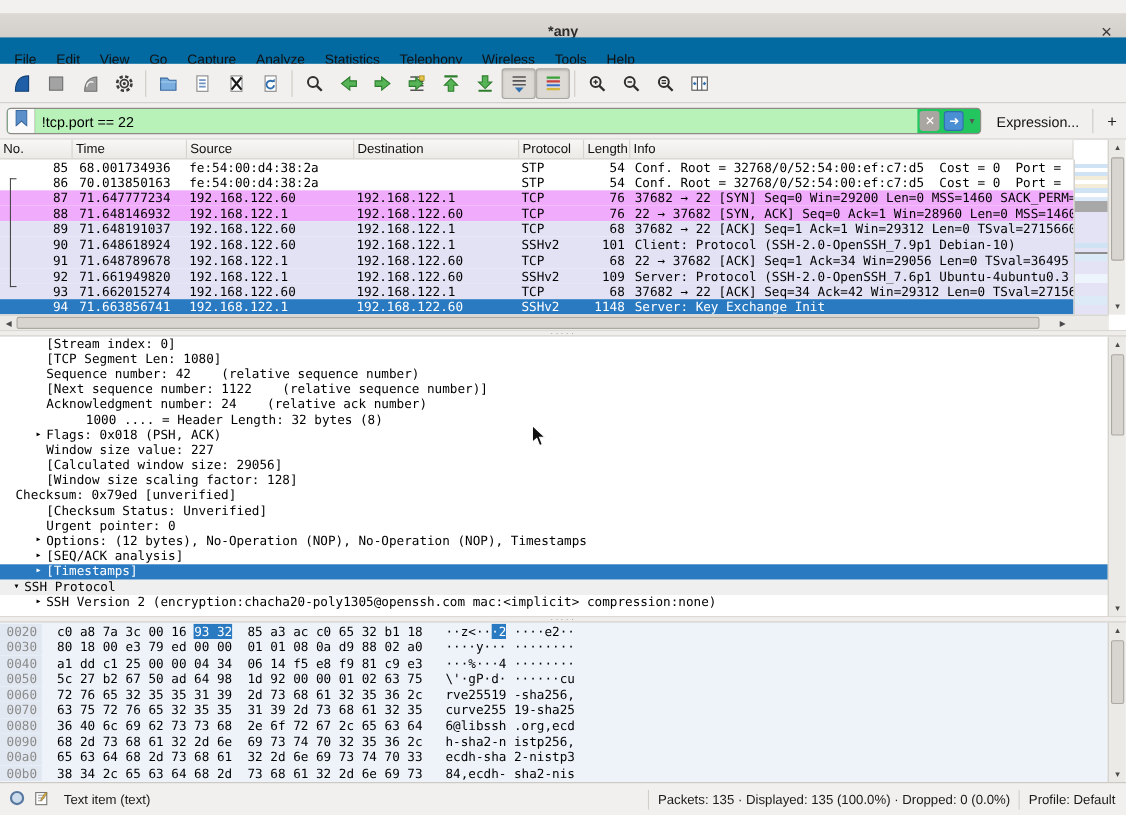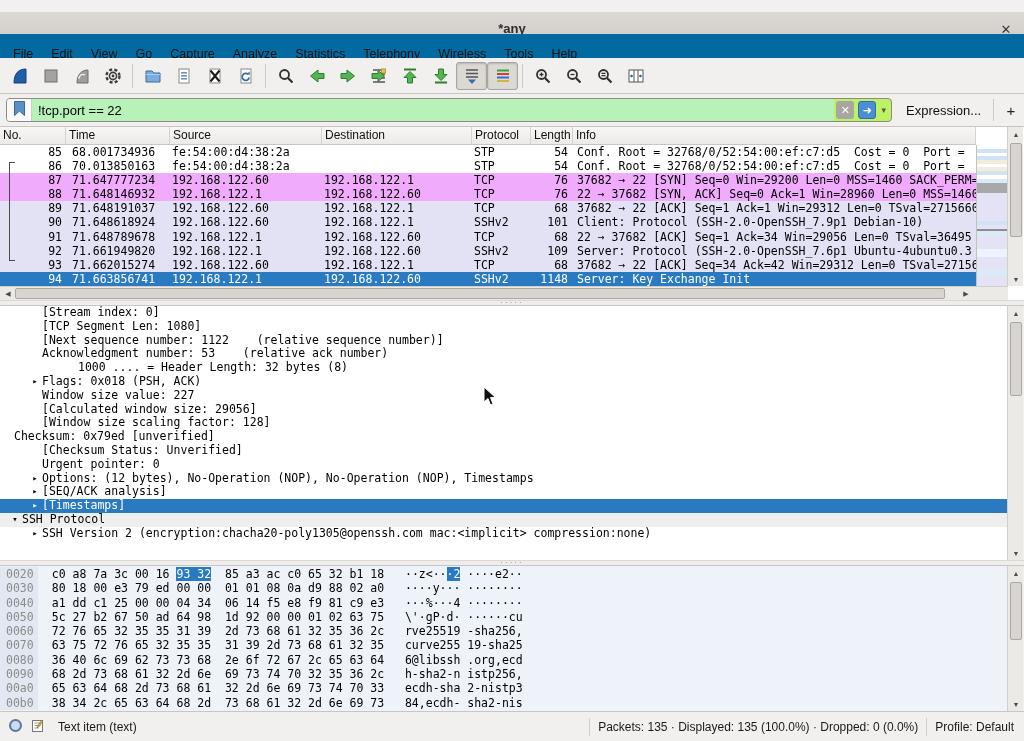--- a/index.html
+++ b/index.html
@@ -19,21 +19,21 @@
 
   
   #toolbar{left:0;top:58px;width:1024px;height:36px;background:#f2f0ee;border-bottom:1px solid #c9c5c0;display:flex;align-items:center;padding-left:4px}
   .tbtn{width:31px;height:28px;display:flex;align-items:center;justify-content:center;border-radius:3px;flex:none}
   .tbtn.pressed{background:#dcd9d5;border:1px solid #a8a49f;box-shadow:inset 0 1px 2px rgba(0,0,0,.18)}
   .tsep{width:1px;height:24px;background:#cdc9c4;margin:0 4px;flex:none}
   .tbtn svg{display:block}
 
   
   #filterbar{left:0;top:94px;width:1024px;height:33px;background:#f2f0ee;border-bottom:1px solid #c9c5c0;display:flex;align-items:center;padding:0 6px}
-  #filterbox{height:24px;width:886px;border:1px solid #8e8a85;border-radius:4px;background:#bef264;display:flex;align-items:center;overflow:hidden;flex:none}
+  #filterbox{height:24px;width:886px;border:1px solid #8e8a85;border-radius:4px;background:#22c55e;display:flex;align-items:center;overflow:hidden;flex:none}
   #bookmark-btn{width:25px;height:100%;background:#fbfafa;border-right:1px solid #cfccc7;display:flex;align-items:center;justify-content:center;flex:none}
   #filter-input{flex:1;height:100%;background:#b9f2b9;border:none;outline:none;font:13px "Liberation Sans",sans-serif;padding:0 6px;color:#000}
   .chip{width:18px;height:18px;border-radius:3px;margin:0 2px;display:flex;align-items:center;justify-content:center;color:#fff;font-size:11px;flex:none}
   #clear-btn{background:#a9a5a0}
   #apply-btn{background:#4a8fd3;border:1px solid #2f6fae}
   #filter-caret{font-size:9px;color:#555;margin:0 5px 0 3px}
   #expression-btn{font-size:13px;color:#111;margin-left:14px}
   #filter-plus-sep{width:1px;height:22px;background:#cdc9c4;margin-left:12px}
   #add-filter-btn{font-size:15px;color:#222;margin-left:10px;width:22px;text-align:center}
 
@@ -338,22 +338,23 @@
     <div class="sb-thumb" style="left:15px;top:1px;width:930px;height:11px"></div>
     <div class="sb-arrow" style="left:958px;top:0">▶</div>
   </div>
 </div>
 
 <div class="abs splitter" style="top:300px">·····</div>
 
 <div class="abs" id="details">
     <div class="dline" style="padding-left: 28px;"><span class="darrow"></span><span class="dtext">[Stream index: 0]</span></div>
     <div class="dline" style="padding-left: 28px;"><span class="darrow"></span><span class="dtext">[TCP Segment Len: 1080]</span></div>
+    <div class="dline" style="padding-left: 28px;"><span class="darrow"></span><span class="dtext">Sequence number: 42    (relative sequence number)</span></div>
     <div class="dline" style="padding-left: 28px;"><span class="darrow"></span><span class="dtext">[Next sequence number: 1122    (relative sequence number)]</span></div>
-    <div class="dline" style="padding-left: 28px;"><span class="darrow"></span><span class="dtext">Acknowledgment number: 53    (relative ack number)</span></div>
+    <div class="dline" style="padding-left: 28px;"><span class="darrow"></span><span class="dtext">Acknowledgment number: 24    (relative ack number)</span></div>
     <div class="dline" style="padding-left: 28px; margin-left: 36px;"><span class="darrow"></span><span class="dtext">1000 .... = Header Length: 32 bytes (8)</span></div>
     <div class="dline" style="padding-left: 28px;"><span class="darrow">▸</span><span class="dtext">Flags: 0x018 (PSH, ACK)</span></div>
     <div class="dline" style="padding-left: 28px;"><span class="darrow"></span><span class="dtext">Window size value: 227</span></div>
     <div class="dline" style="padding-left: 28px;"><span class="darrow"></span><span class="dtext">[Calculated window size: 29056]</span></div>
     <div class="dline" style="padding-left: 28px;"><span class="darrow"></span><span class="dtext">[Window size scaling factor: 128]</span></div>
     <div class="dline" style=""><span class="darrow"></span><span class="dtext">Checksum: 0x79ed [unverified]</span></div>
     <div class="dline" style="padding-left: 28px;"><span class="darrow"></span><span class="dtext">[Checksum Status: Unverified]</span></div>
     <div class="dline" style="padding-left: 28px;"><span class="darrow"></span><span class="dtext">Urgent pointer: 0</span></div>
     <div class="dline" style="padding-left: 28px;"><span class="darrow">▸</span><span class="dtext">Options: (12 bytes), No-Operation (NOP), No-Operation (NOP), Timestamps</span></div>
     <div class="dline" style="padding-left: 28px;"><span class="darrow">▸</span><span class="dtext">[SEQ/ACK analysis]</span></div>

